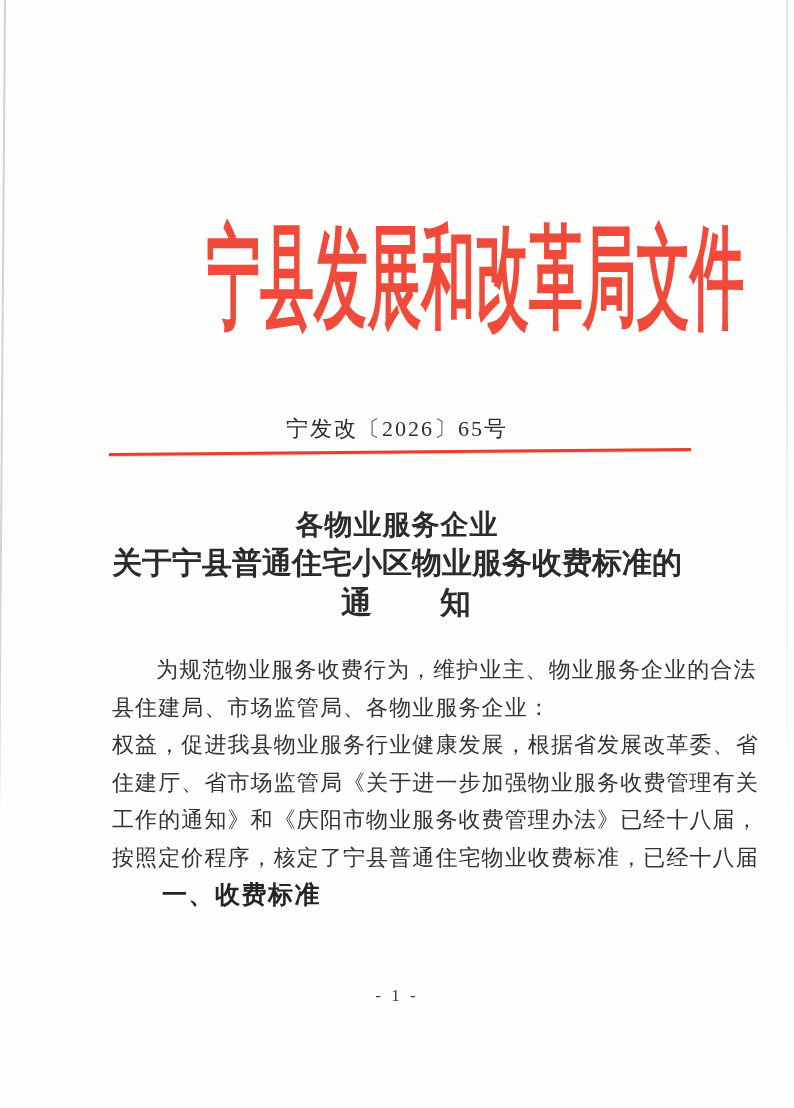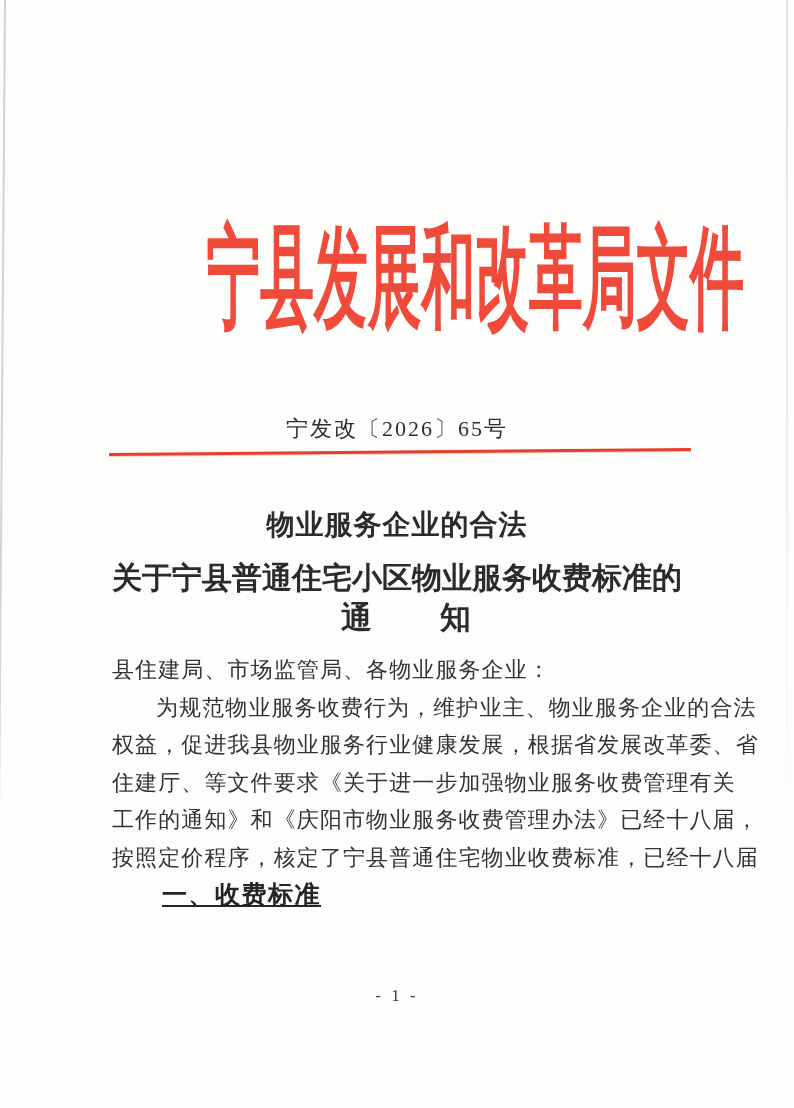--- a/index.html
+++ b/index.html
@@ -80,21 +80,21 @@
   .doc-title {
     position: absolute;
     top: 506px;
     left: 0;
     width: 794px;
     text-align: center;
     font-weight: bold;
     color: #2b2b2b;
   }
   .doc-title .t1 { font-size: 28px; line-height: 38px; letter-spacing: 1px; }
-  .doc-title .t2 { font-size: 30px; line-height: 38px; letter-spacing: 0px; margin-top: 15px; }
+  .doc-title .t2 { font-size: 30px; line-height: 38px; letter-spacing: 0px; }
   .doc-title .t3 { font-size: 31px; line-height: 41px; letter-spacing: 2px; padding-left: 20px; }
   
   .body-block {
     position: absolute;
     top: 651px;
     left: 112px;
     width: 604px;
     font-size: 22px;
     line-height: 37.5px;
     letter-spacing: 1.1px;
@@ -102,21 +102,20 @@
   }
   .body-block .line { white-space: nowrap; }
   .body-block .indent { text-indent: 2em; }
   .body-block .heading {
     font-family: "Liberation Sans", "DejaVu Sans", sans-serif;
     font-weight: bold;
     font-size: 25px;
     letter-spacing: 1.5px;
     text-indent: 2em;
     color: #242424;
-    text-decoration: underline;
   }
   
   .page-num {
     position: absolute;
     top: 986px;
     left: 0;
     width: 794px;
     text-align: center;
     font-size: 17px;
     letter-spacing: 3px;
@@ -131,30 +130,30 @@
   <div class="scan-edge scan-edge-left"></div>
   <div class="scan-edge scan-edge-right"></div>
 
   <div class="banner">宁县发展和改革局文件</div>
 
   <div class="docnum">宁发改〔2026〕65号</div>
 
   <div class="red-rule"></div>
 
   <div class="doc-title">
-    <div class="t1">物业服务企业的合法</div>
+    <div class="t1">各物业服务企业</div>
     <div class="t2">关于宁县普通住宅小区物业服务收费标准的</div>
     <div class="t3">通　　知</div>
   </div>
 
   <div class="body-block">
+    <div class="line indent">为规范物业服务收费行为，维护业主、物业服务企业的合法</div>
     <div class="line">县住建局、市场监管局、各物业服务企业：</div>
-    <div class="line indent">为规范物业服务收费行为，维护业主、物业服务企业的合法</div>
     <div class="line">权益，促进我县物业服务行业健康发展，根据省发展改革委、省</div>
-    <div class="line">住建厅、等文件要求《关于进一步加强物业服务收费管理有关</div>
+    <div class="line">住建厅、省市场监管局《关于进一步加强物业服务收费管理有关</div>
     <div class="line">工作的通知》和《庆阳市物业服务收费管理办法》已经十八届，</div>
     <div class="line">按照定价程序，核定了宁县普通住宅物业收费标准，已经十八届</div>
     <div class="line heading">一、收费标准</div>
   </div>
 
   <div class="page-num">- 1 -</div>
 
 </div>
 
 </body></html>

